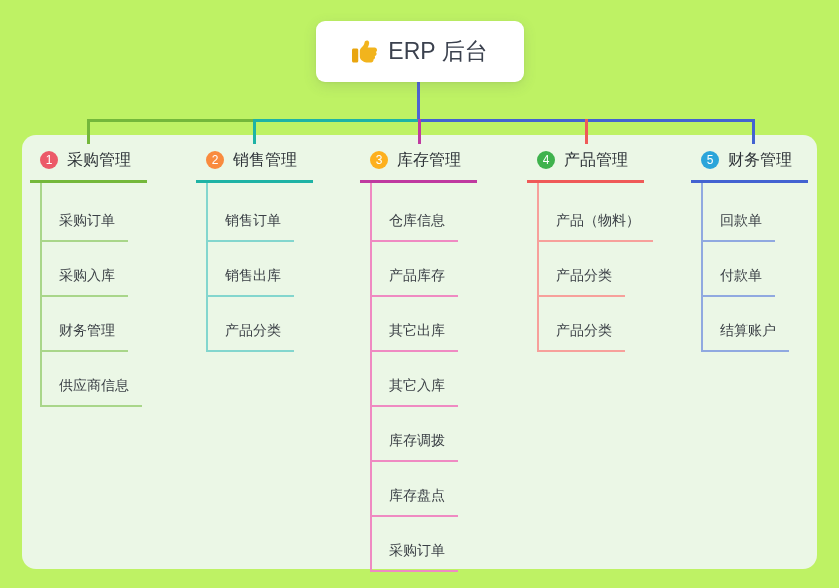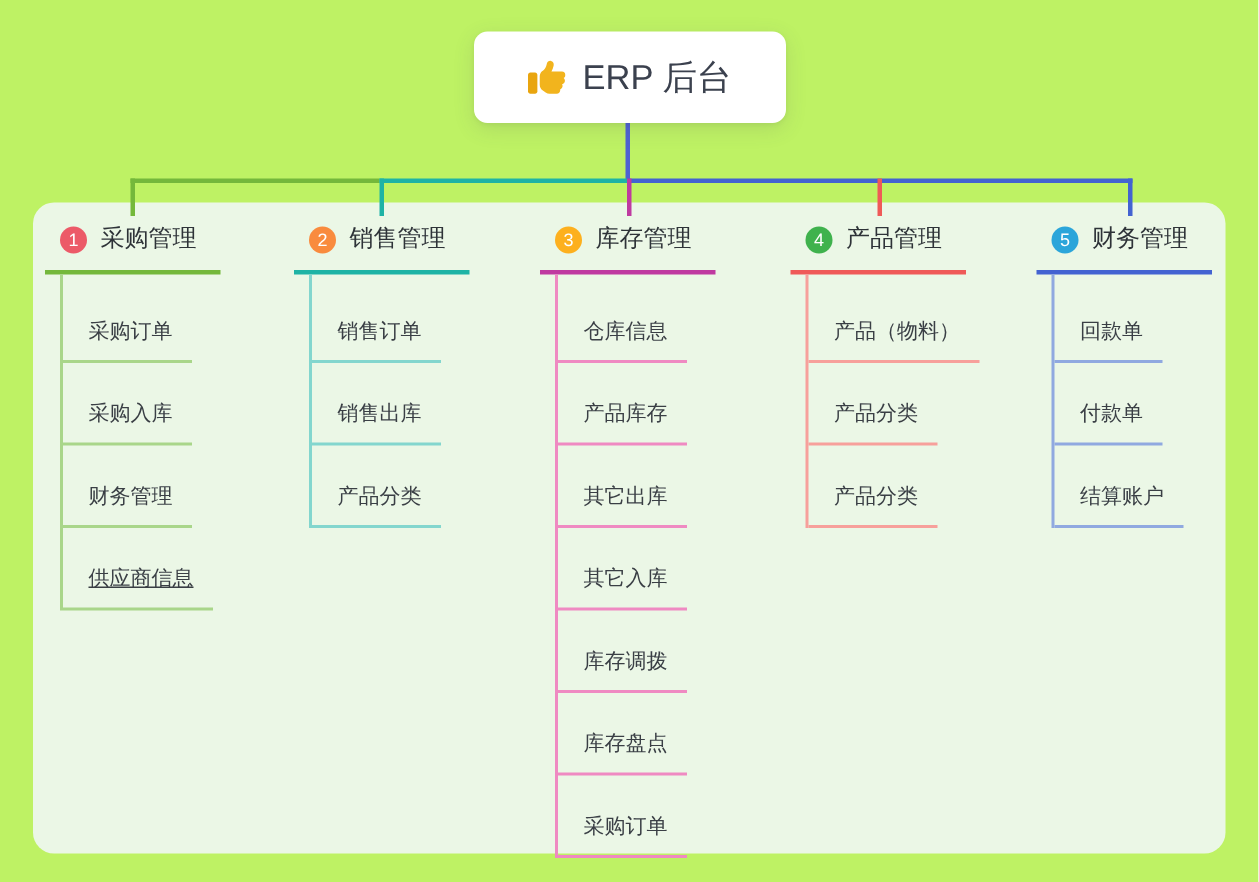--- a/index.html
+++ b/index.html
@@ -54,21 +54,21 @@
   <div id="branches">
       <div class="branch" style="left: 30px;">
         <div class="branch-title" style="border-bottom-color: rgb(116, 184, 59);">
           <span class="badge" style="background: rgb(236, 90, 104);">1</span>
           <span>采购管理</span>
         </div>
         <div class="children" style="border-left-color: rgb(169, 214, 138);">
           <div class="child" style="border-bottom-color: rgb(169, 214, 138);">采购订单</div>
           <div class="child" style="border-bottom-color: rgb(169, 214, 138);">采购入库</div>
           <div class="child" style="border-bottom-color: rgb(169, 214, 138);">财务管理</div>
-          <div class="child" style="border-bottom-color: rgb(169, 214, 138); text-decoration: underline;">供应商信息</div>
+          <div class="child" style="border-bottom-color: rgb(169, 214, 138);">供应商信息</div>
         </div>
       </div>
       <div class="branch" style="left: 196px;">
         <div class="branch-title" style="border-bottom-color: rgb(30, 179, 165);">
           <span class="badge" style="background: rgb(249, 139, 62);">2</span>
           <span>销售管理</span>
         </div>
         <div class="children" style="border-left-color: rgb(131, 214, 206);">
           <div class="child" style="border-bottom-color: rgb(131, 214, 206);">销售订单</div>
           <div class="child" style="border-bottom-color: rgb(131, 214, 206);">销售出库</div>

